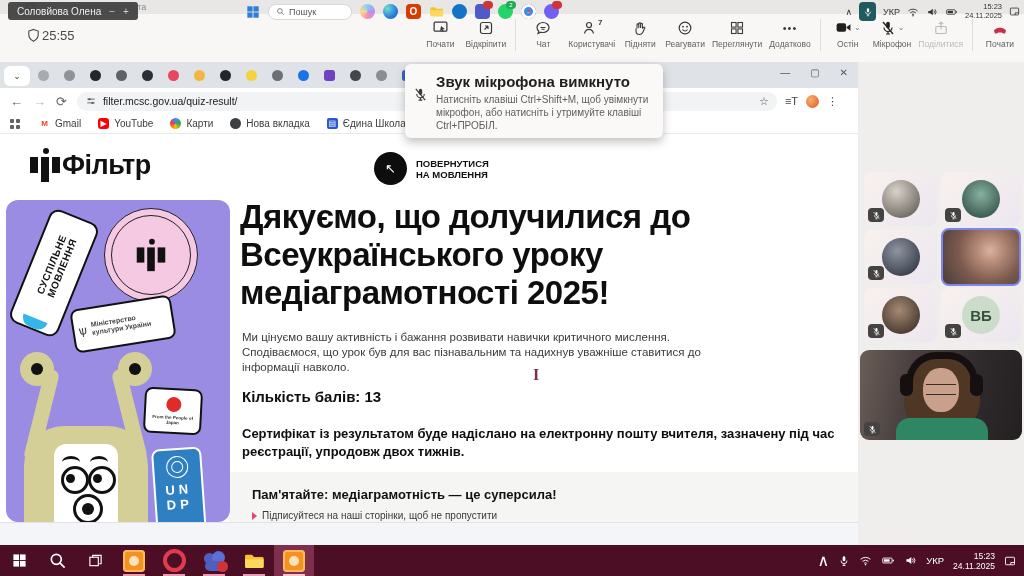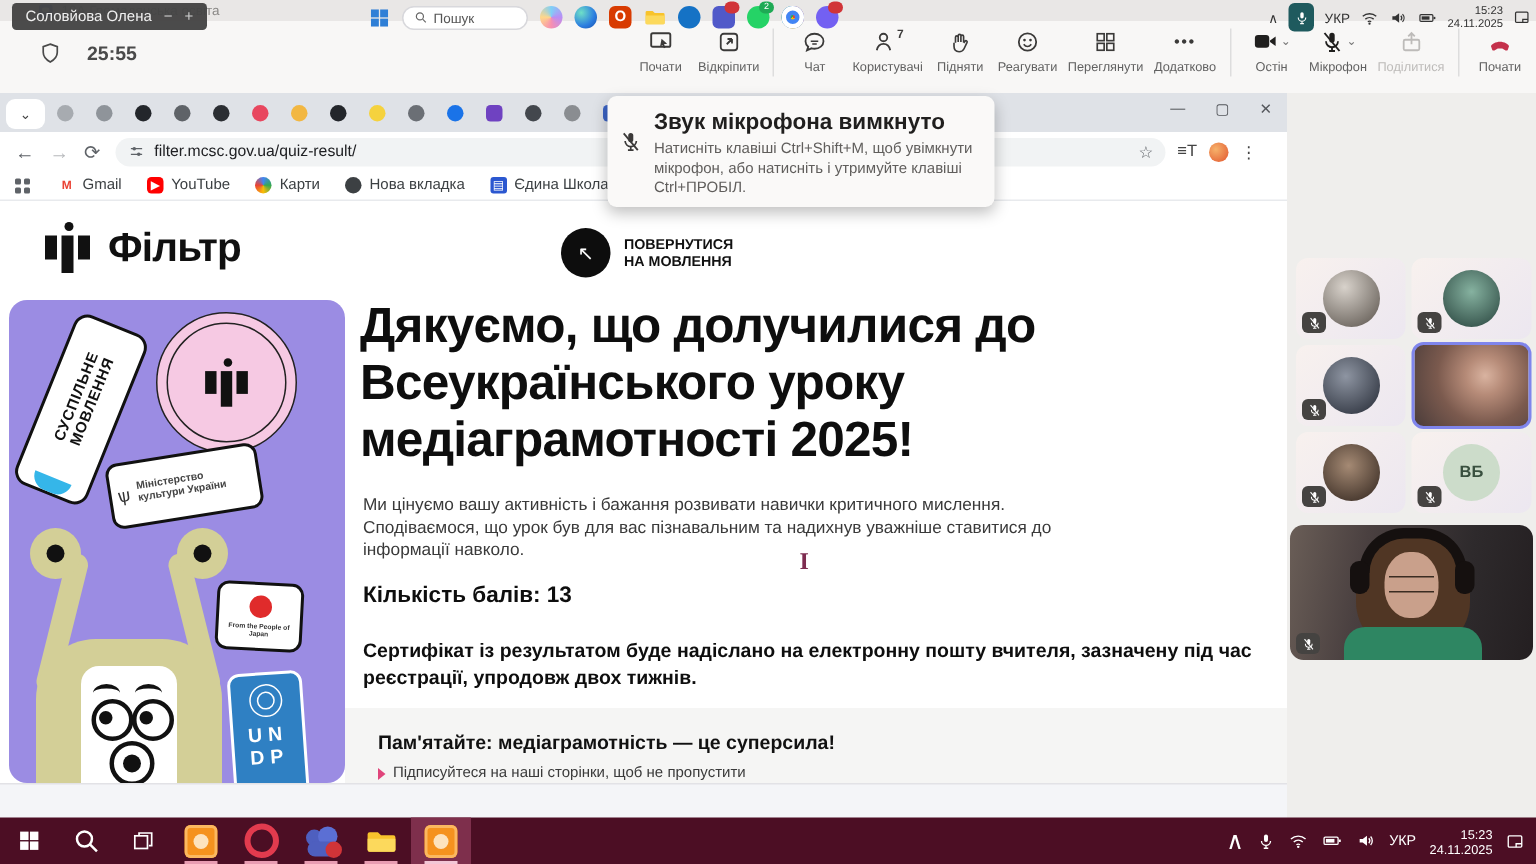--- a/index.html
+++ b/index.html
@@ -6,21 +6,21 @@
   #screen{position:relative;width:1024px;height:576px;overflow:hidden;
     font-family:"Liberation Sans",sans-serif;background:#efeeec;}
   .abs{position:absolute;}
   svg.ic{display:block;}
   
   #titlebar{left:0;top:0;width:1024px;height:14px;background:#e9e7e6;display:flex;align-items:center;gap:6px;padding-left:26px;box-sizing:border-box;}
   #titlebar .tlogo{width:9px;height:9px;border-radius:2px;background:#5b5fc7;position:relative;}
   #titlebar .tlogo:after{content:"";position:absolute;left:2px;top:2px;width:5px;height:3px;border-radius:2px;background:#fff;}
   #titlebar span{font-size:9px;color:#8a8886;}
   #toolbar{left:0;top:14px;width:1024px;height:48px;background:#f8f7f6;border-bottom:1px solid #e1dfdd;}
-  #timer{left:26px;top:28px;display:flex;align-items:flex-start;gap:17px;color:#4a4a4a;font-size:13px;font-weight:bold;}
+  #timer{left:26px;top:28px;display:flex;align-items:flex-start;gap:1px;color:#4a4a4a;font-size:13px;}
   #controls{right:6px;top:19px;display:flex;align-items:flex-start;gap:7px;}
   .tctrl{display:flex;flex-direction:column;align-items:center;min-width:36px;color:#616161;cursor:default;}
   .tctrl .lab{font-size:8.5px;margin-top:3px;white-space:nowrap;color:#616161;}
   .tctrl .icw{height:17px;display:flex;align-items:center;color:#3b3a39;}
   .tsep{width:1px;height:32px;background:#ddd;margin:0 2px;}
   .chev{font-size:8px;color:#777;margin-left:2px;align-self:center;}
   .disabled, .disabled .lab, .disabled .icw{color:#bdbbb9 !important;}
   .leave .icw{color:#c4314b;}
   .supcount{font-size:8px;color:#3b3a39;position:relative;top:-5px;margin-left:1px;font-weight:bold;}
   
@@ -45,21 +45,21 @@
   #urlpill .star{font-size:11px;color:#5f6368;}
   #addrrow .ext{font-size:11px;color:#444;margin-left:8px;}
   #addrrow .prof{width:13px;height:13px;border-radius:50%;background:radial-gradient(circle at 35% 35%,#f6b26b,#e2552d);margin-left:8px;}
   #bookmarks{left:0;top:52px;width:858px;height:20px;background:#fff;border-bottom:1px solid #e8eaed;display:flex;align-items:center;gap:17px;padding-left:10px;box-sizing:border-box;}
   .bm{display:flex;align-items:center;gap:5px;font-size:10px;color:#3c4043;white-space:nowrap;}
   .bmfav{width:11px;height:11px;border-radius:2px;display:inline-flex;align-items:center;justify-content:center;font-size:8px;}
   #appsgrid{display:grid;grid-template-columns:4px 4px;gap:2px;margin-right:2px;}
   #appsgrid i{width:4px;height:4px;background:#5f6368;border-radius:1px;}
   
   #content{left:0;top:72px;width:858px;height:388px;background:#fff;overflow:hidden;}
-  #brand{left:28px;top:14px;display:flex;align-items:center;gap:10px;}
+  #brand{left:28px;top:14px;display:flex;align-items:center;}
   .flogo{position:relative;width:34px;height:34px;}
   .flogo i{position:absolute;background:#111;}
   .flogo .l{left:2px;top:9px;width:8px;height:16px;}
   .flogo .c{left:13px;top:9px;width:8px;height:25px;}
   .flogo .r{left:24px;top:9px;width:8px;height:16px;}
   .flogo .d{left:14.5px;top:0;width:6px;height:6px;border-radius:50%;}
   #brand .btxt{font-size:27px;font-weight:800;color:#101010;letter-spacing:-0.5px;}
   #backbtn{left:374px;top:18px;display:flex;align-items:center;gap:9px;}
   #backbtn .bcirc{width:33px;height:33px;border-radius:50%;background:#0d0d0d;color:#fff;display:flex;align-items:center;justify-content:center;font-size:13px;}
   #backbtn .btext{font-size:9.5px;font-weight:bold;color:#111;line-height:11px;width:80px;}
@@ -129,21 +129,21 @@
   .appic{width:22px;height:22px;border-radius:4px;position:relative;flex:none;}
   #ltray{margin-left:auto;display:flex;align-items:center;gap:9px;color:#fff;padding-right:8px;}
   #ltray .ltime{font-size:8.5px;line-height:10px;text-align:right;}
   #ltray .lang{font-size:9.5px;}
   
   #rail{left:858px;top:62px;width:166px;height:483px;background:#efeeec;}
   .ptile{position:absolute;width:73px;height:54px;border-radius:8px;background:linear-gradient(135deg,#f8f1ee,#ece7f0);display:flex;align-items:center;justify-content:center;}
   .pav{width:38px;height:38px;border-radius:50%;}
   .micbadge{position:absolute;left:4px;bottom:4px;width:16px;height:14px;background:#454341;border-radius:4px;display:flex;align-items:center;justify-content:center;color:#fff;}
   .ptile.live{border:2px solid #7f85ec;box-sizing:border-box;background:radial-gradient(circle at 62% 38%,#d9b3a0 0%,#b68b78 22%,#7b5a4e 55%,#4a3c3a 100%);}
-  .initials{display:flex;align-items:center;justify-content:center;background:#ccdcca;color:#39503f;font-size:11px;font-weight:bold;}
+  .initials{display:flex;align-items:center;justify-content:center;background:#ccdcca;color:#39503f;font-size:15px;font-weight:bold;}
   #selfvid{left:860px;top:350px;width:162px;height:90px;border-radius:9px;overflow:hidden;background:linear-gradient(100deg,#6a5e57 0%,#4a4040 30%,#2e2a2c 70%,#241f21 100%);}
   #selfvid .hair{position:absolute;left:44px;top:6px;width:76px;height:78px;border-radius:50% 50% 42% 42%;background:#503624;}
   #selfvid .face{position:absolute;left:63px;top:18px;width:36px;height:44px;border-radius:46%;background:#c9a08b;}
   #selfvid .glass{position:absolute;left:66px;top:34px;width:30px;height:9px;border-top:1.5px solid #3a2c22;border-bottom:1.5px solid #3a2c22;}
   #selfvid .hband{position:absolute;left:46px;top:2px;width:72px;height:30px;border:7px solid #15100f;border-bottom:none;border-radius:40px 40px 0 0;box-sizing:border-box;}
   #selfvid .cupL{position:absolute;left:40px;top:24px;width:13px;height:22px;border-radius:6px;background:#15100f;}
   #selfvid .cupR{position:absolute;left:110px;top:24px;width:13px;height:22px;border-radius:6px;background:#15100f;}
   #selfvid .shirt{position:absolute;left:36px;bottom:0;width:92px;height:22px;border-radius:14px 14px 0 0;background:#2e8662;}
 </style>
 </head>

